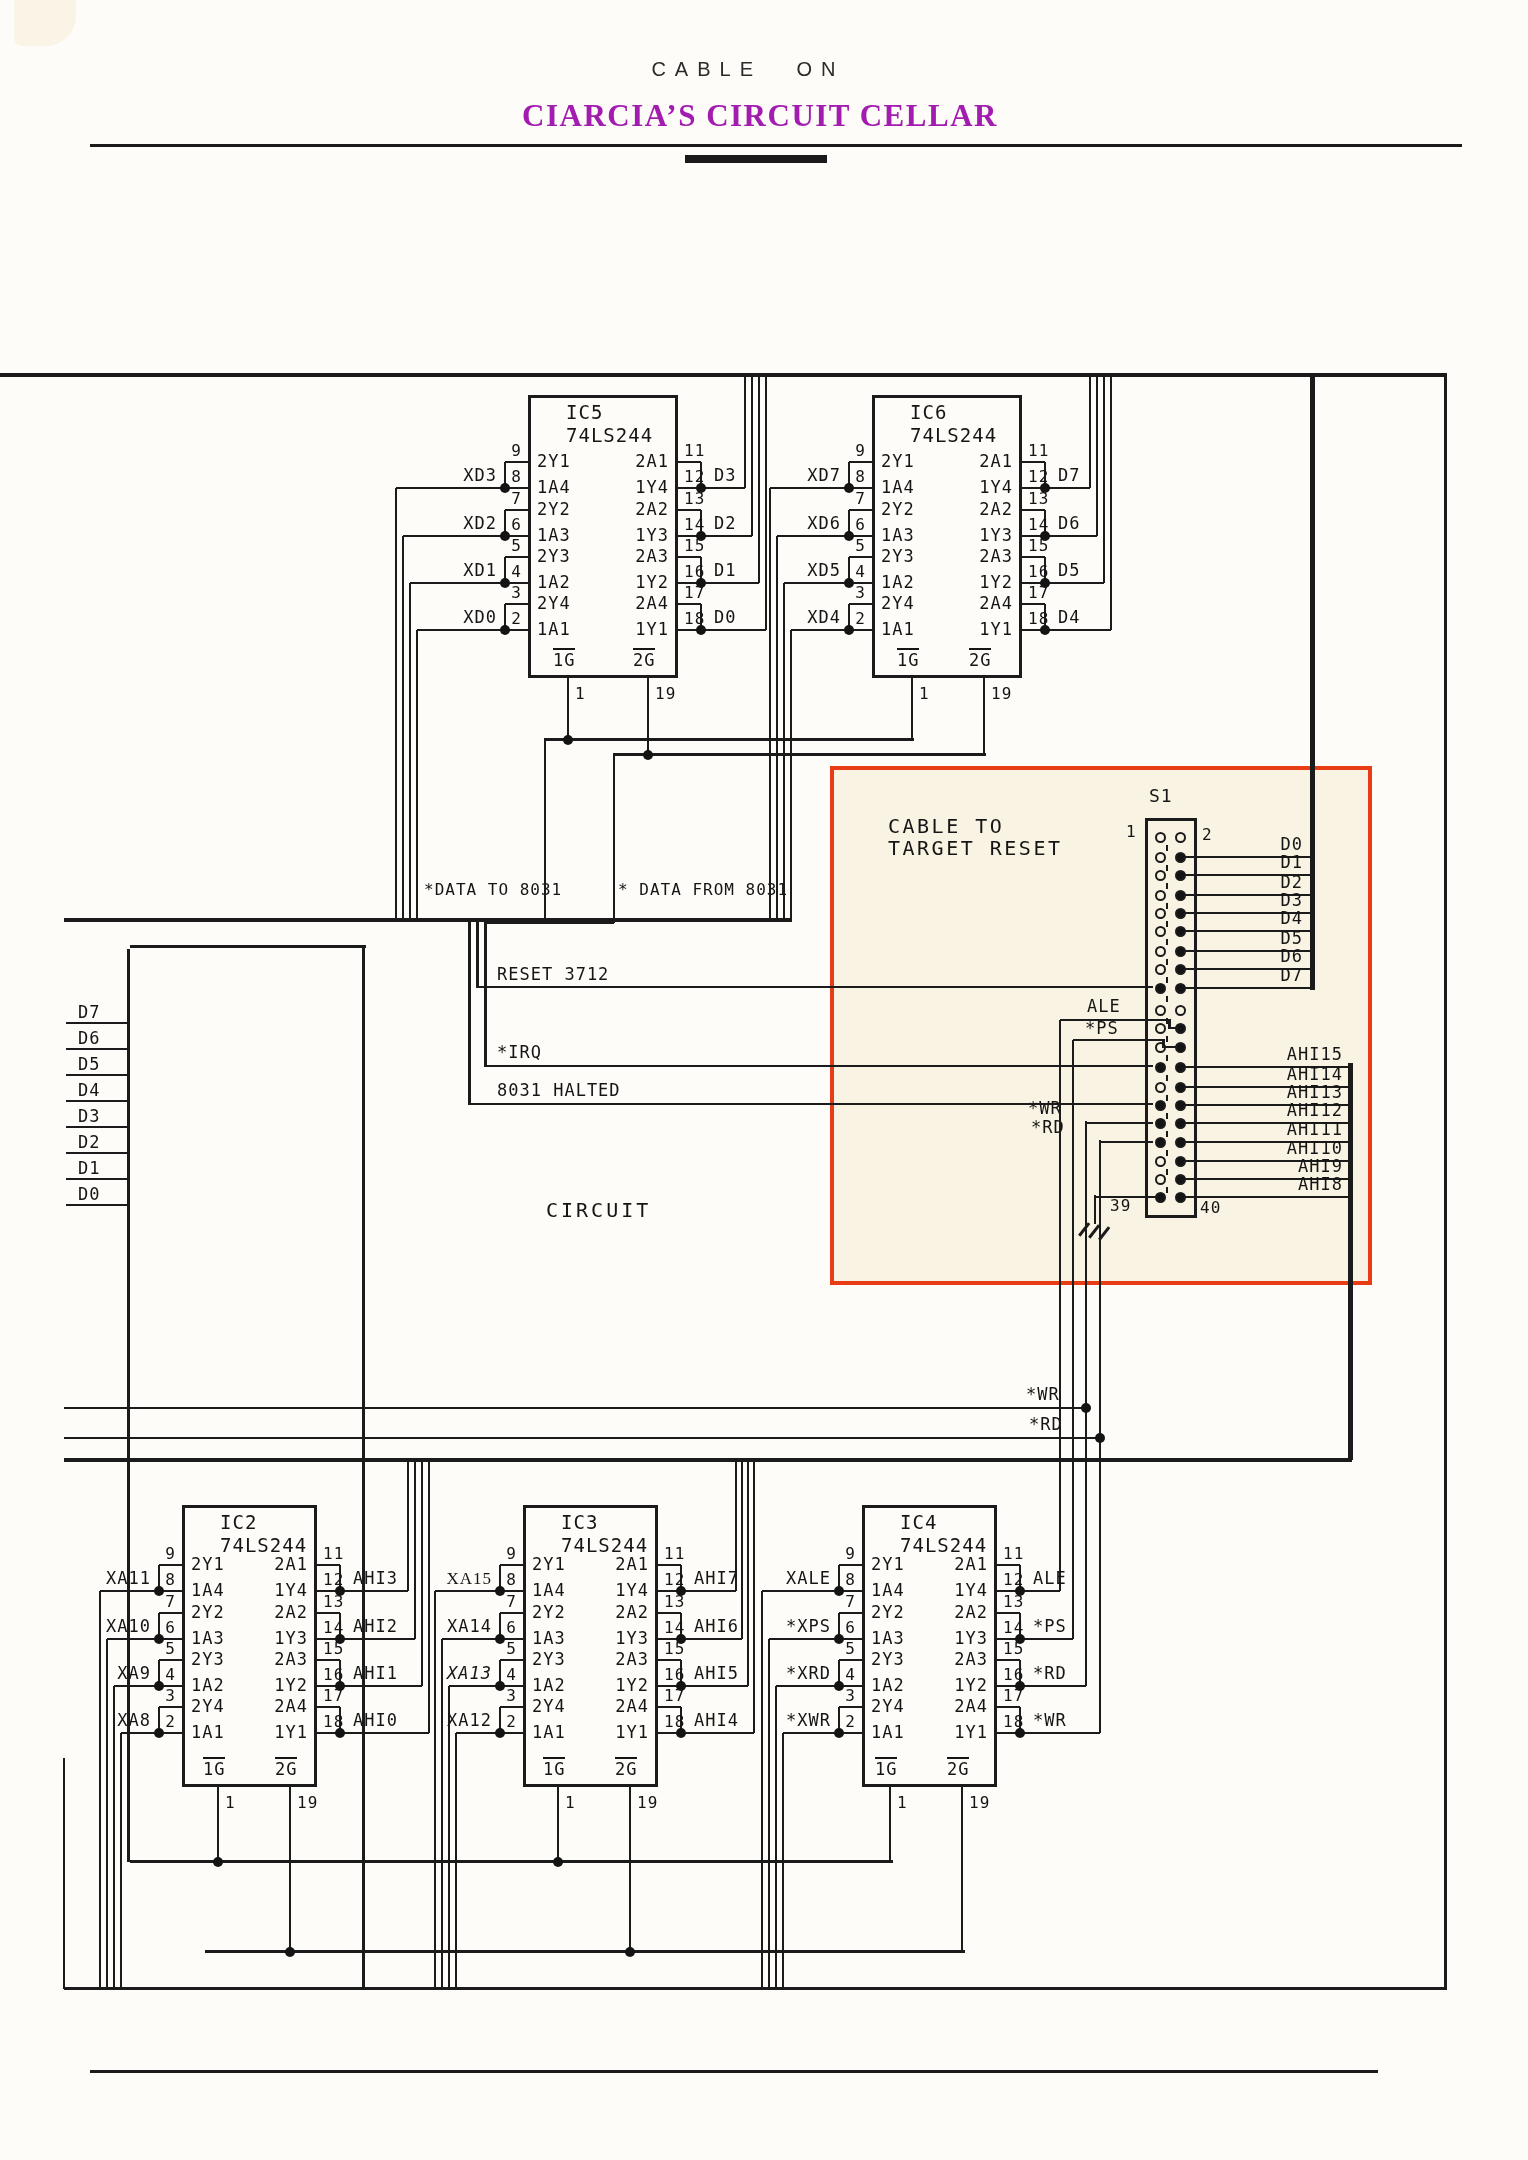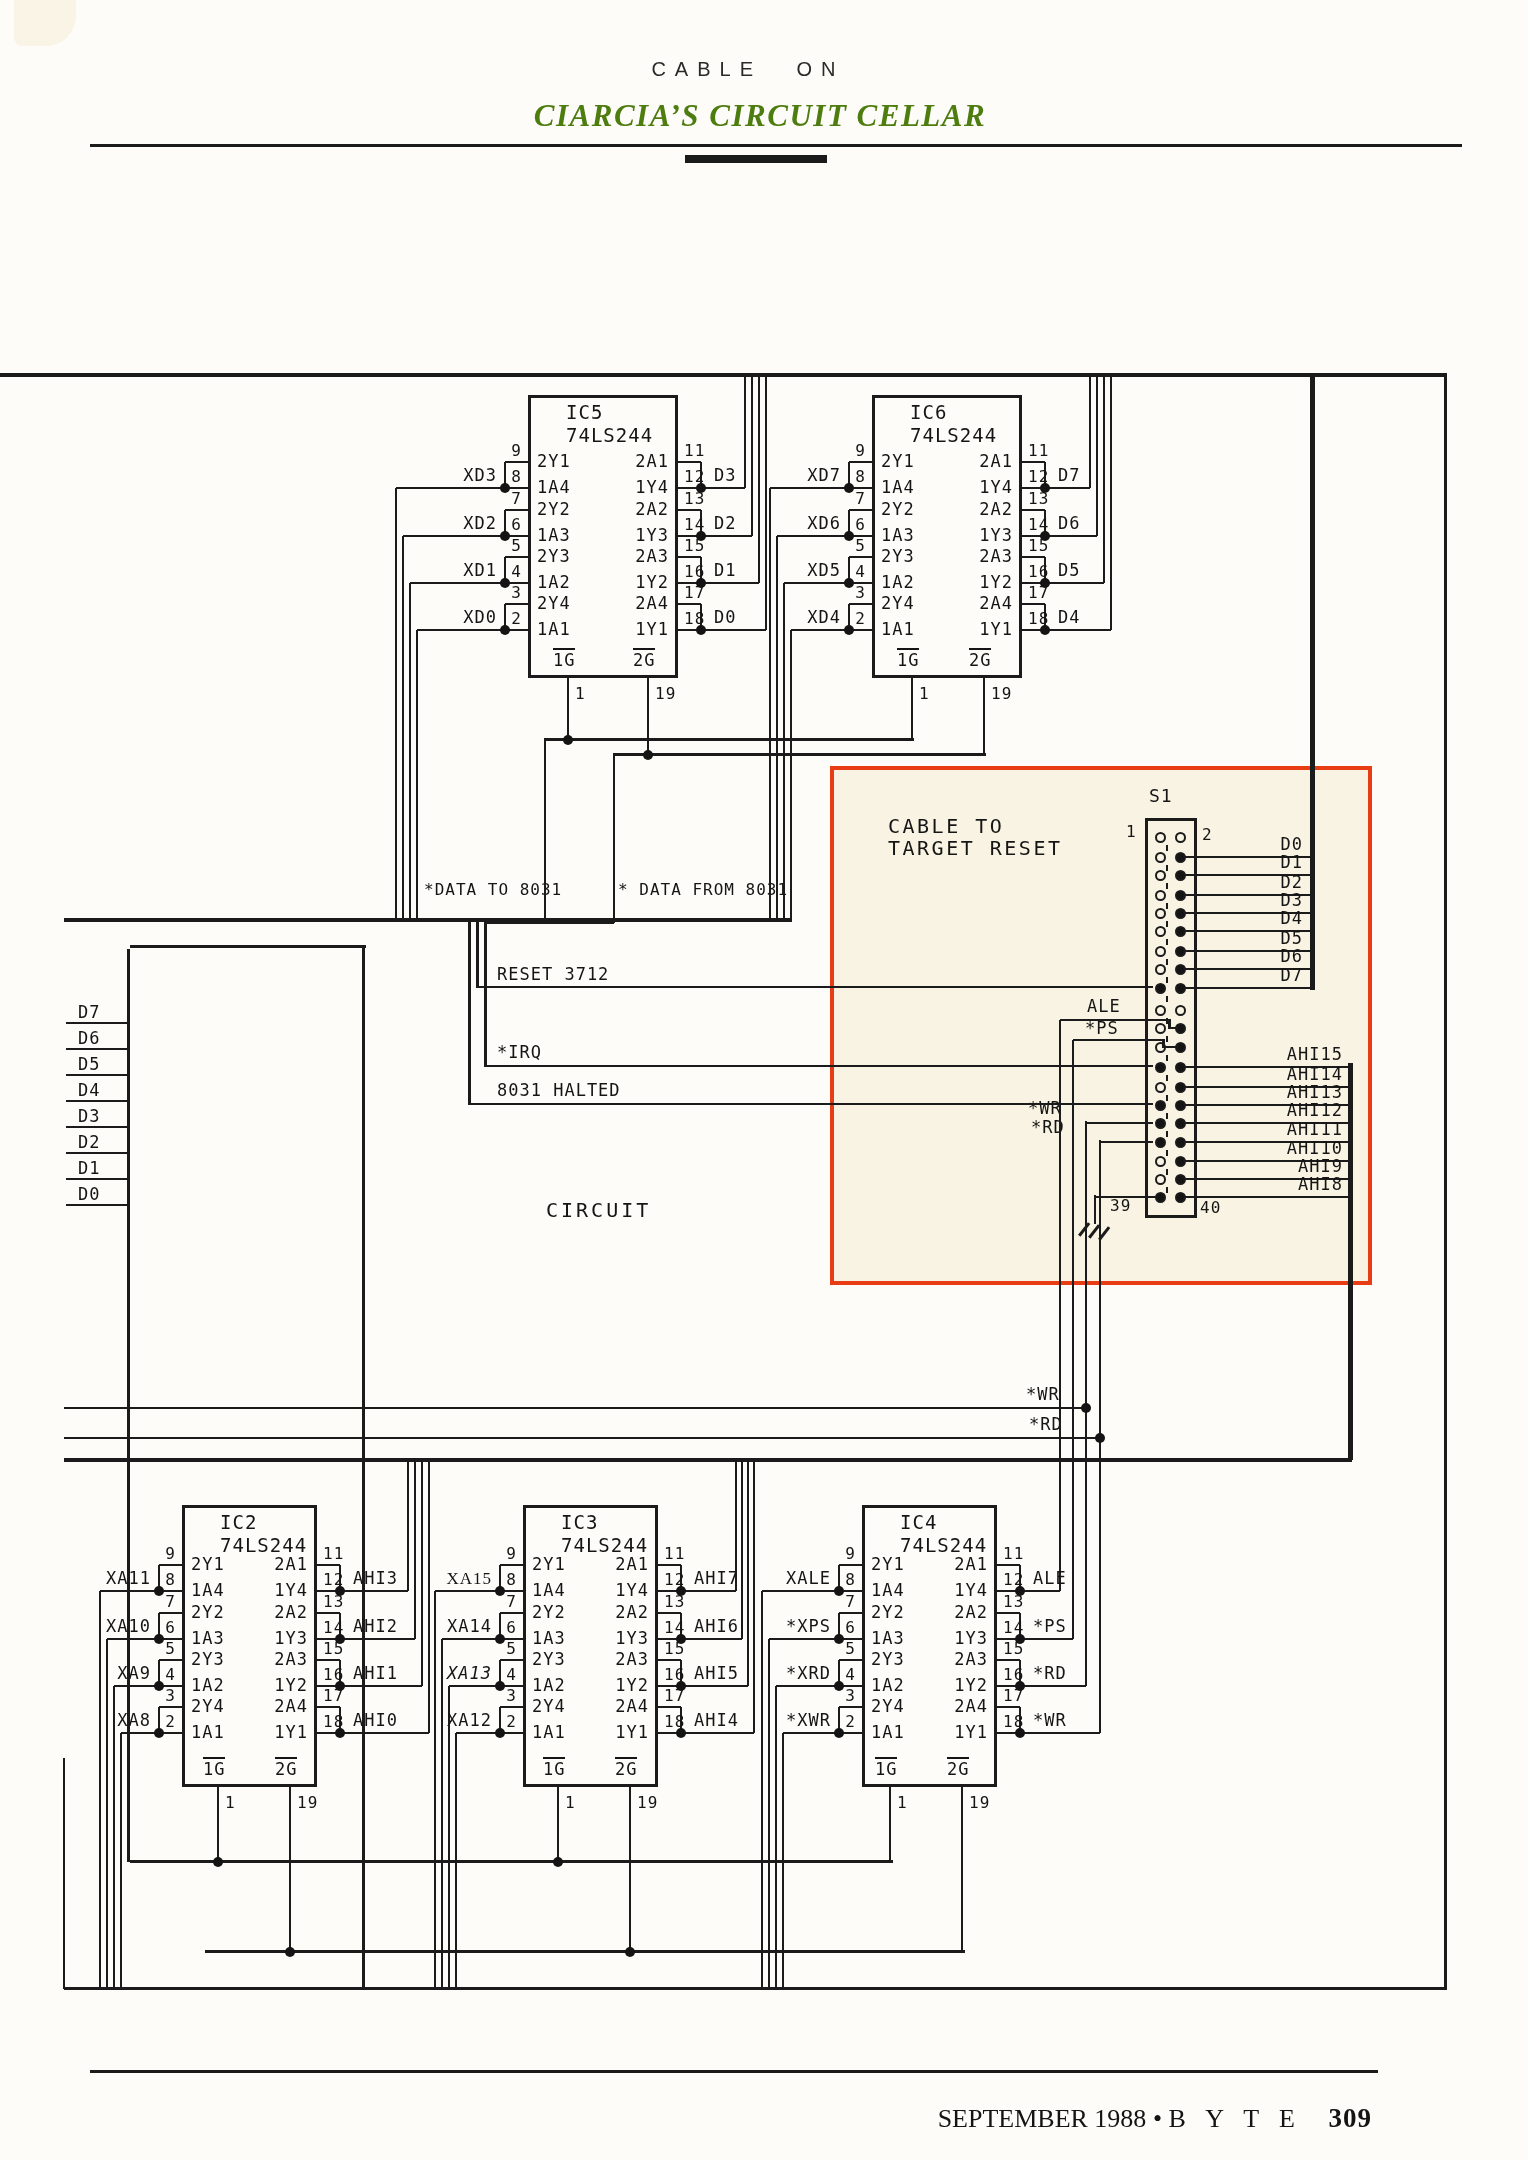--- a/index.html
+++ b/index.html
@@ -19,21 +19,21 @@
   .gatelbl{border-top:2.5px solid #151515;padding-top:2px;}
   #hlbox{position:absolute;left:830px;top:766px;width:542px;height:519px;
          background:#f8f3e2;border:4px solid #e83c15;box-sizing:border-box;}
   #s1box{position:absolute;left:1145px;top:818px;width:52px;height:400px;
          border:3px solid #1b1b1b;box-sizing:border-box;background:transparent;}
   .serif{font-family:"Liberation Serif",serif;}
   #kicker{position:absolute;left:548px;top:58px;width:400px;text-align:center;
           font-family:"Liberation Sans",sans-serif;font-size:20px;letter-spacing:9px;
           word-spacing:20px;color:#2a2a2a;}
   #title{position:absolute;left:380px;top:98px;width:760px;text-align:center;
-         font-size:31px;font-weight:bold;letter-spacing:1.5px;color:#4d7c0f;font-style:italic;}
+         font-size:31px;font-weight:bold;letter-spacing:1.5px;color:#a21caf;}
   #hdrule{position:absolute;left:90px;top:144px;width:1372px;height:3px;background:#1b1b1b;}
   #hdbar{position:absolute;left:685px;top:155px;width:142px;height:8px;background:#1b1b1b;}
   #ftrule{position:absolute;left:90px;top:2070px;width:1288px;height:2.5px;background:#1b1b1b;}
   #footer{position:absolute;left:700px;top:2103px;width:672px;text-align:right;
           font-size:26px;color:#141414;}
   #footer .mag{letter-spacing:7px;}
   #footer .num{font-weight:bold;margin-left:20px;font-size:27px;letter-spacing:1px;}
   #lbl-cable1,#lbl-cable2{font-size:20px;letter-spacing:2.5px;}
   #lbl-buffers{font-size:20px;letter-spacing:3px;}
   .gslash{position:absolute;width:16px;height:2.5px;background:#1b1b1b;transform:rotate(-52deg);}
@@ -670,19 +670,13 @@
       <div class="dot" style="left: 285px; top: 1947px;"></div>
       <div class="dot" style="left: 625px; top: 1947px;"></div>
       <div class="dot" style="left: 1081px; top: 1403px;"></div>
       <div class="dot" style="left: 1095px; top: 1433px;"></div>
       <div class="gslash" style="left: 1076px; top: 1228px;"></div>
       <div class="gslash" style="left: 1086px; top: 1230px;"></div>
       <div class="gslash" style="left: 1096px; top: 1232px;"></div>
     </div>
 
   <div id="ftrule"></div>
-  <div id="footer" class="serif">
-    <span>SEPTEMBER 1988</span>
-    <span>•</span>
-    <span class="mag">B Y T E</span>
-    <span class="num">309</span>
-  </div>
 </div>
 
 </body></html>

